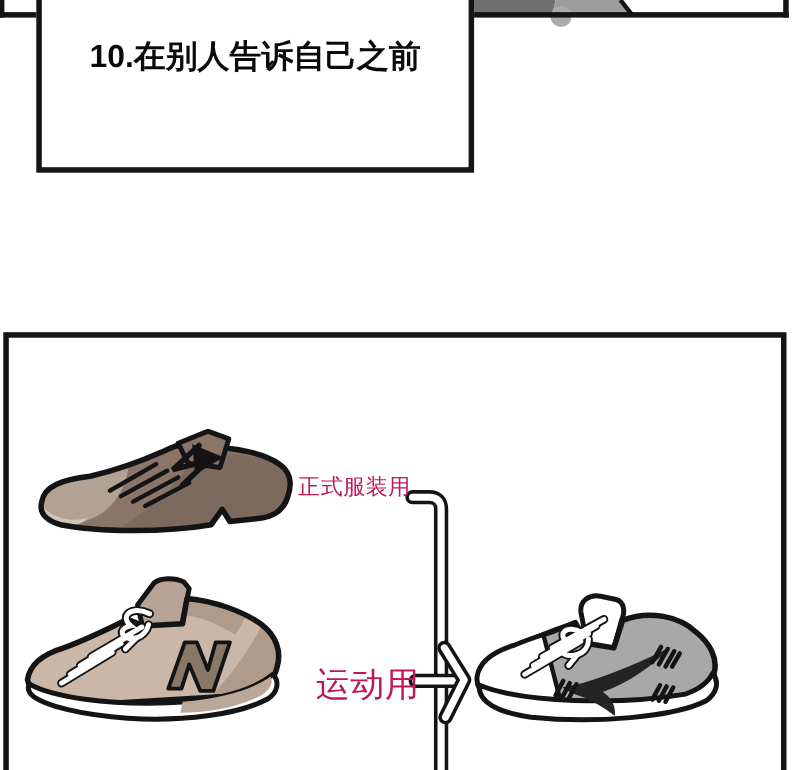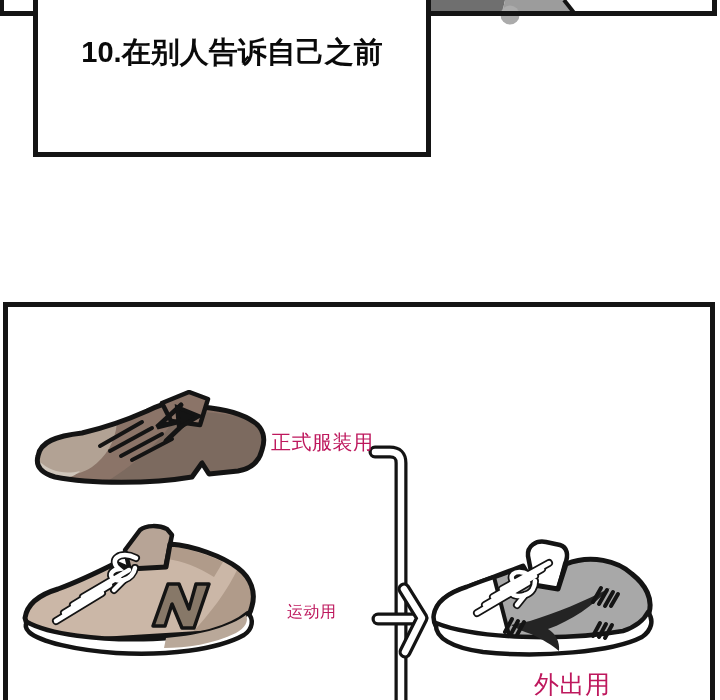--- a/index.html
+++ b/index.html
@@ -31,21 +31,21 @@
   .main-panel{
     left:3px;top:302px;width:712px;height:440px;box-sizing:border-box;
     background:#fff;border:5px solid var(--ink);z-index:1;
   }
   .illu{z-index:3;}
   .hand-label{
     z-index:4;color:#be185d;white-space:nowrap;
     font-family:"Liberation Sans",sans-serif;
   }
   .label-formal{left:271px;top:429px;font-size:20px;letter-spacing:0.5px;}
-  .label-sport{left:287px;top:602px;font-size:16px;letter-spacing:0.5px;}
+  .label-sport{left:287px;top:602px;font-size:31px;letter-spacing:0.5px;}
   .label-outing{left:534px;top:668px;font-size:25px;letter-spacing:0.5px;}
 </style>
 </head>
 <body>
 
 <div class="page">
 
   <svg class="abs prev-figure" width="152" height="26" viewBox="0 0 152 26">
     <path d="M0,0 H77 L74,14 H0 Z" style="fill:var(--prev-dark)"></path>
     <path d="M77,0 H136 L147,14 H74 Z" style="fill:var(--prev-light)"></path>
@@ -161,15 +161,14 @@
       <g stroke="#ffffff" stroke-width="4.5">
         <path d="M52,80 L103,50"></path>
           <path d="M60,72 L110,43"></path>
           <path d="M68,64 L117,36"></path>
           <path d="M77,56 L124,30"></path>
         <path d="M104,42 C90,34 80,44 92,52 C80,56 86,66 100,62 C107,60 110,54 110,48"></path>
         <path d="M100,62 L92,72"></path>
       </g>
     </g>
   </svg>
-  <div class="abs hand-label label-outing">外出用</div>
 
 </div>
 
 </body></html>

